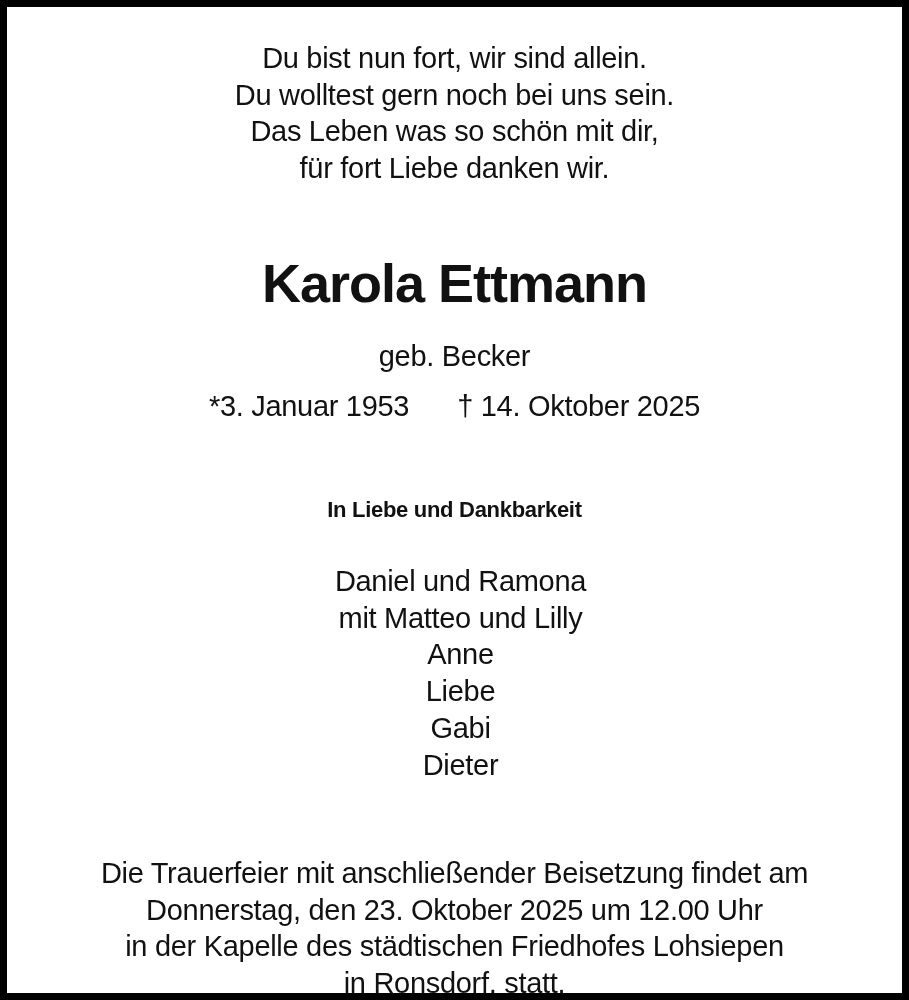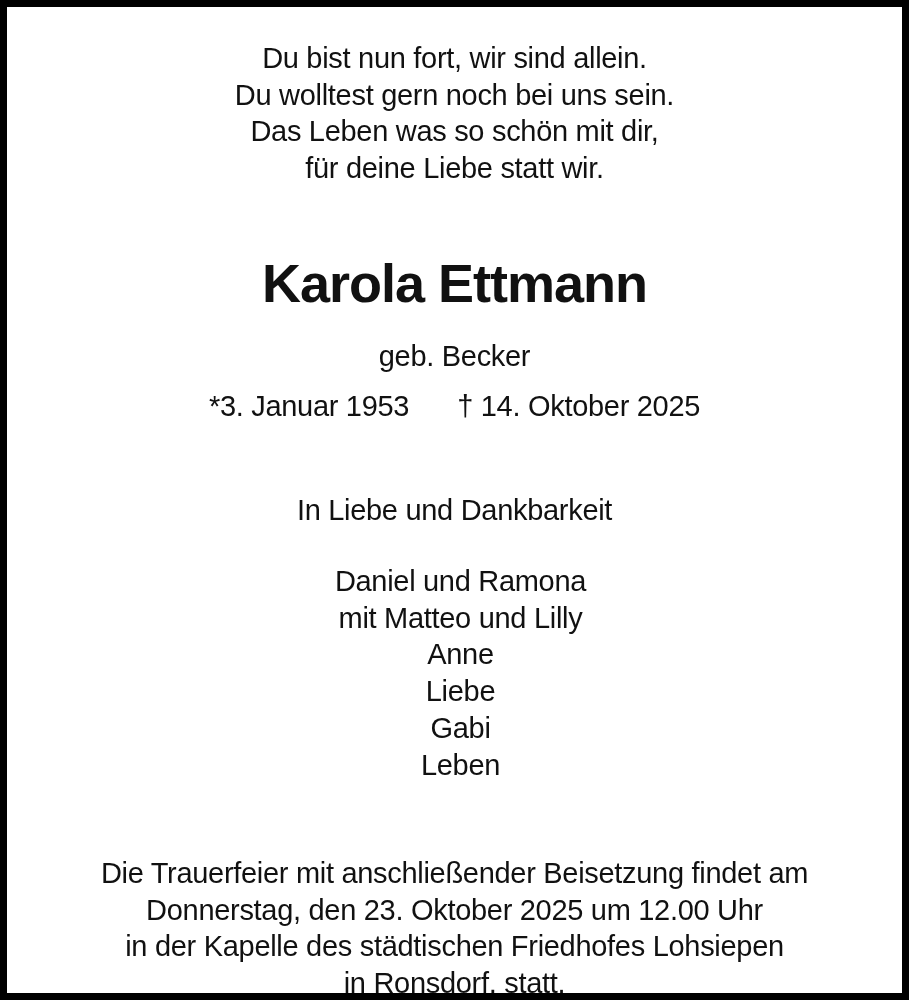--- a/index.html
+++ b/index.html
@@ -43,57 +43,57 @@
     letter-spacing: -1px;
   }
   .maiden    { top: 331px; }
   .dates     { top: 381px; }
   .dates-gap {
     display: inline-block;
     width: 48px;
   }
   .closing {
     top: 483px;
-    font-size: 29px;
+    font-size: 22px;
     line-height: 40px;
-    font-weight: 400;
+    font-weight: 700;
     letter-spacing: -0.3px;
   }
   .mourners  { top: 556px; margin-left: 12px; }
   .funeral   { top: 848px; }
 </style>
 </head>
 <body>
 
 <div class="notice">
 
   <div class="block body-text poem">
     <div>Du bist nun fort, wir sind allein.</div>
     <div>Du wolltest gern noch bei uns sein.</div>
     <div>Das Leben was so schön mit dir,</div>
-    <div>für deine Liebe statt wir.</div>
+    <div>für fort Liebe danken wir.</div>
   </div>
 
   <div class="block name">Karola Ettmann</div>
 
   <div class="block body-text maiden">geb. Becker</div>
 
   <div class="block body-text dates">
     <span>*3. Januar 1953</span><span class="dates-gap"></span><span>† 14. Oktober 2025</span>
   </div>
 
   <div class="block closing">In Liebe und Dankbarkeit</div>
 
   <div class="block body-text mourners">
     <div>Daniel und Ramona</div>
     <div>mit Matteo und Lilly</div>
     <div>Anne</div>
     <div>Liebe</div>
     <div>Gabi</div>
-    <div>Leben</div>
+    <div>Dieter</div>
   </div>
 
   <div class="block body-text funeral">
     <div>Die Trauerfeier mit anschließender Beisetzung findet am</div>
     <div>Donnerstag, den 23. Oktober 2025 um 12.00 Uhr</div>
     <div>in der Kapelle des städtischen Friedhofes Lohsiepen</div>
     <div>in Ronsdorf, statt.</div>
   </div>
 
 </div>

